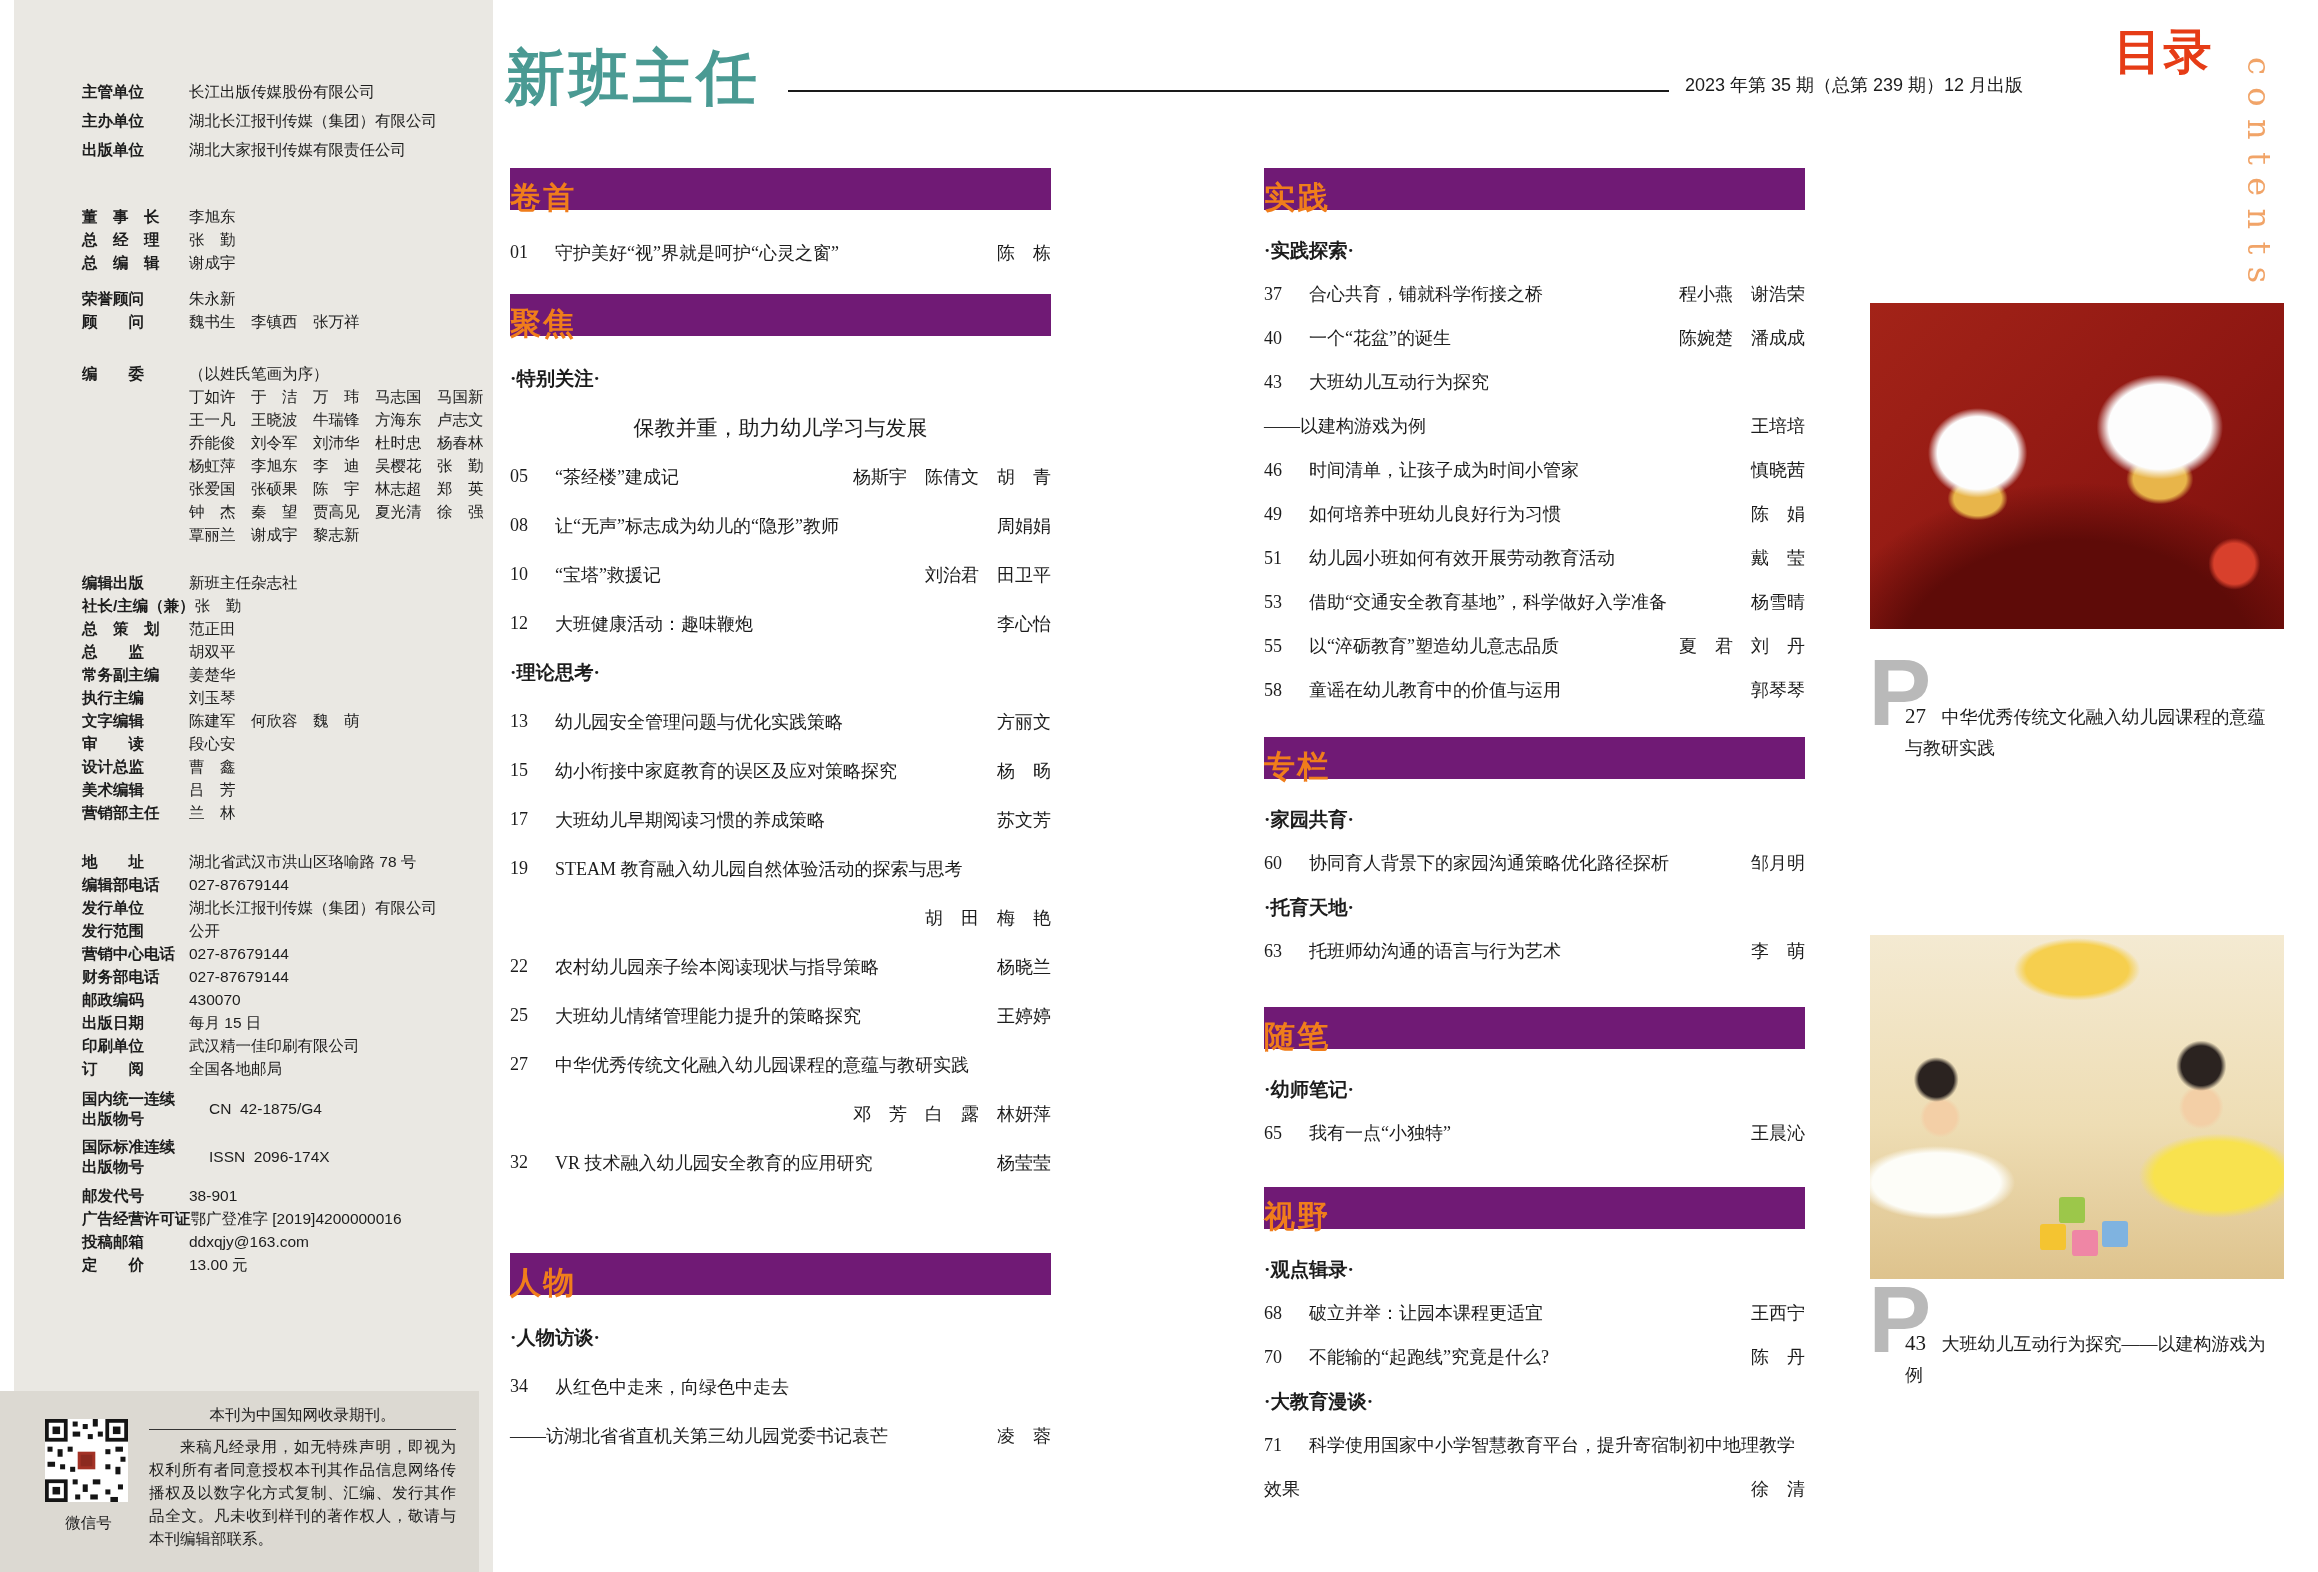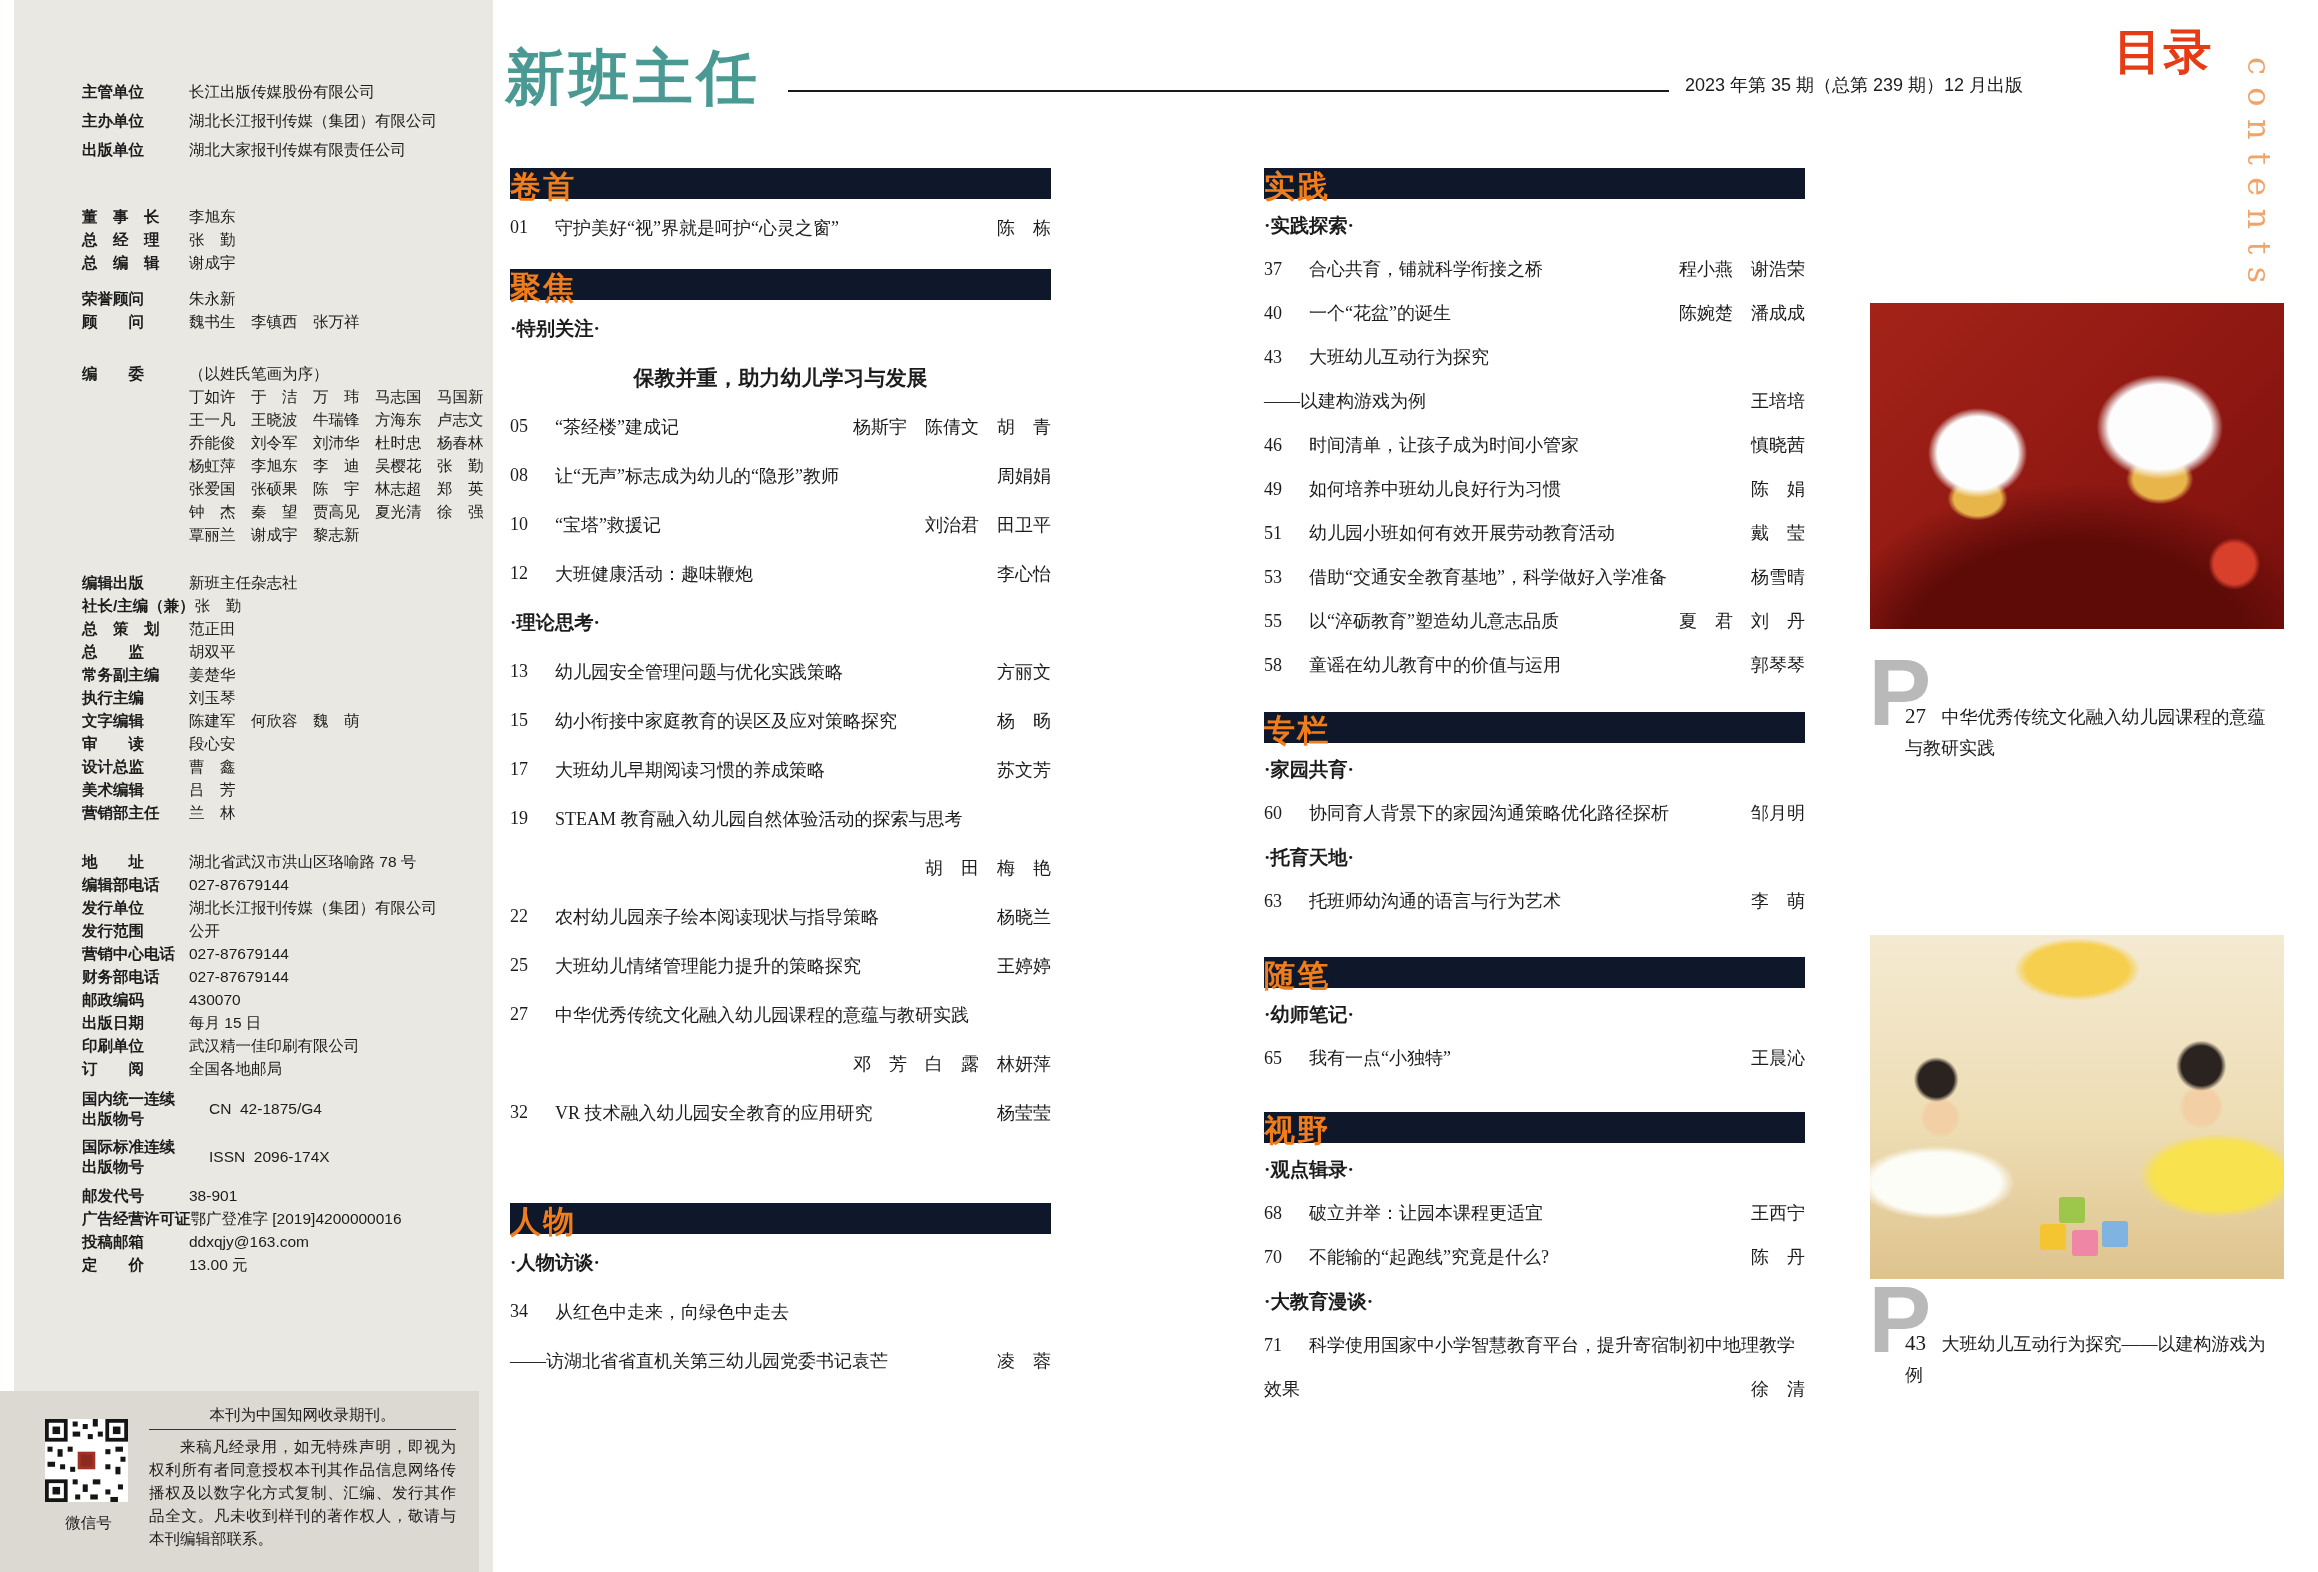--- a/index.html
+++ b/index.html
@@ -41,31 +41,31 @@
   .issue-info{position:absolute;left:1685px;top:73px;font-size:18px;white-space:nowrap;}
   .toc-label{position:absolute;left:2114px;top:28px;font-size:48px;font-weight:900;color:#e63c16;
              font-family:"Liberation Sans","DejaVu Sans",sans-serif;letter-spacing:1.5px;line-height:1;}
   .toc-en{position:absolute;left:2240px;top:57px;writing-mode:vertical-rl;font-size:32px;letter-spacing:12.4px;
           color:#f1a468;font-family:"DejaVu Serif","Liberation Serif",serif;}
 
   
   .col{position:absolute;top:168px;width:541px;font-family:"Liberation Serif","DejaVu Serif",serif;}
   #col-left{left:510px;}
   #col-right{left:1264px;}
-  .band{height:31px;background:#0f172a;position:relative;margin-bottom:4px;}
+  .band{height:42px;background:#701a75;position:relative;margin-bottom:18px;}
   .band-text{position:absolute;left:0;bottom:-3.1px;font-size:31px;font-weight:900;color:#f07d1b;
              font-family:"Liberation Sans","DejaVu Sans",sans-serif;letter-spacing:2.3px;line-height:1;}
   .line{display:flex;align-items:center;font-size:18px;}
   .col-mid .line{height:49px;}
   .col-right .line{height:44px;}
   .line .no{flex:none;width:45px;}
   .line .ti{flex:1;white-space:nowrap;}
   .line .au{flex:none;white-space:pre;margin-left:12.4px;}
   .line.sub{font-weight:700;font-size:19.3px;}
-  .line.center{justify-content:center;font-family:"Liberation Sans","DejaVu Sans",sans-serif;font-weight:700;font-size:21px;}
+  .line.center{justify-content:center;font-family:"Liberation Sans","DejaVu Sans",sans-serif;font-weight:400;font-size:21px;}
   #col-left .sec-1 .band{margin-top:17px;}
   #col-left .sec-2 .band{margin-top:66px;}
   #col-right .sec-1 .band{margin-top:25px;}
   #col-right .sec-2 .band{margin-top:34px;}
   #col-right .sec-3 .band{margin-top:32px;}
 
   
   .photo{position:absolute;left:1870px;width:414px;}
   #photo-lion{top:303px;height:326px;background-color:#8e1712;background-image:
      radial-gradient(73px 66px at 26% 46%, #fdfdfd 0 55%, rgba(253,253,253,0) 68%),

